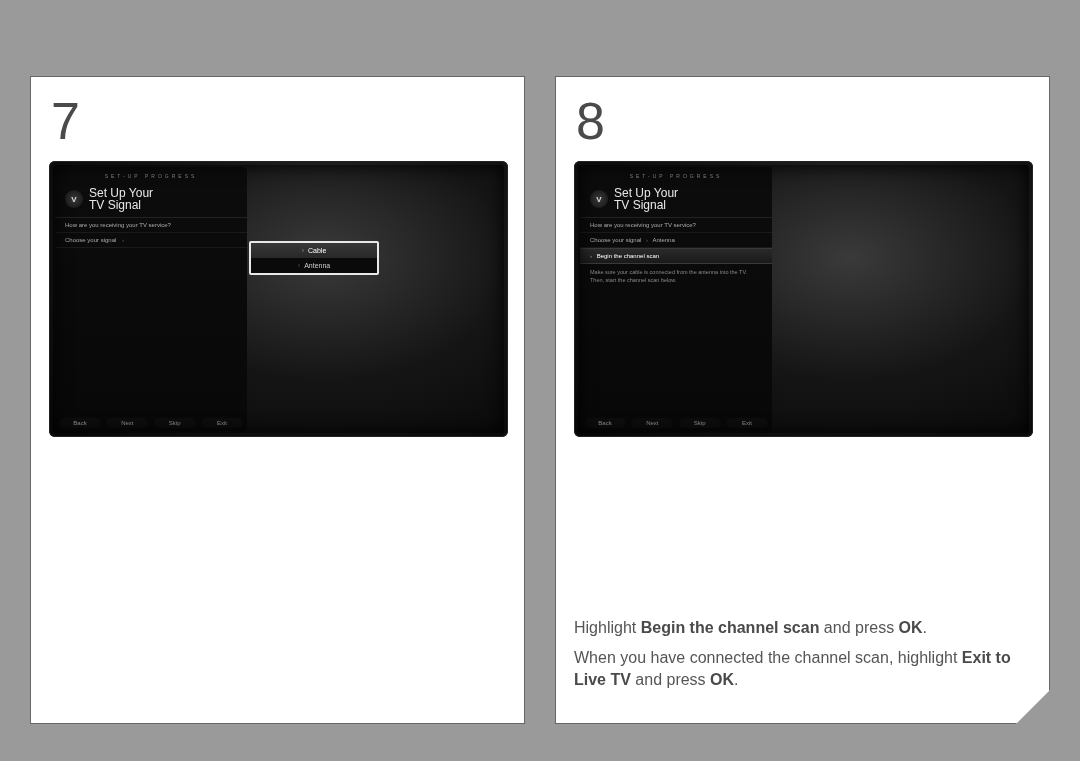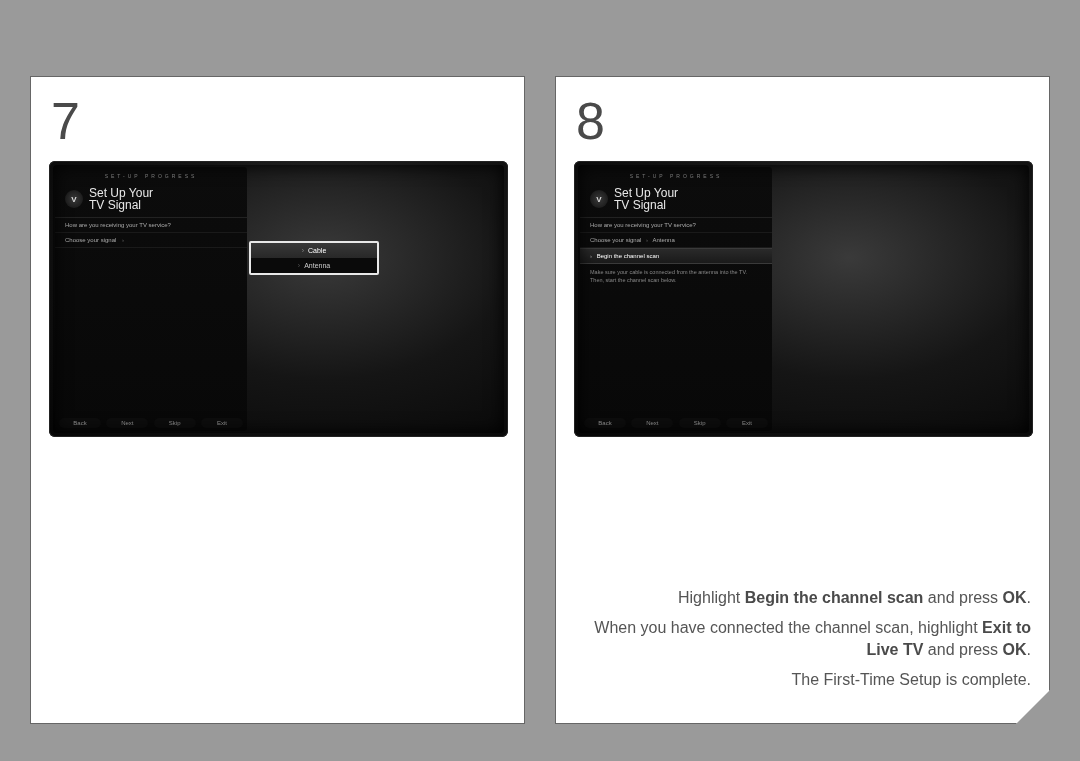--- a/index.html
+++ b/index.html
@@ -144,21 +144,21 @@
     font-size:6px;
     color:#999;
     background:#0d0d0d;
     border-radius:8px;
     padding:2px 0;
   }
   .caption {
     position:absolute;
     left: 18px; right: 18px;
     bottom: 24px;
-    text-align:right;
+    text-align:left;
     color:#555;
     font-size:16px;
     line-height:22px;
   }
   .caption p { margin-bottom: 8px; }
   .caption b, .caption strong { color:#4a4a4a; font-weight:bold; }
 </style>
 </head>
 <body>
 
@@ -235,17 +235,16 @@
       </div>
     </div>
 
     <div class="caption">
       <p>
         <span>Highlight </span><b>Begin the channel scan</b><span> and press </span><b>OK</b><span>.</span>
       </p>
       <p>
         <span>When you have connected the channel scan, highlight </span><b>Exit to Live TV</b><span> and press </span><b>OK</b><span>.</span>
       </p>
-      <p>The First-Time Setup is complete.</p>
     </div>
   </div>
 
 </div>
 
 </body></html>

